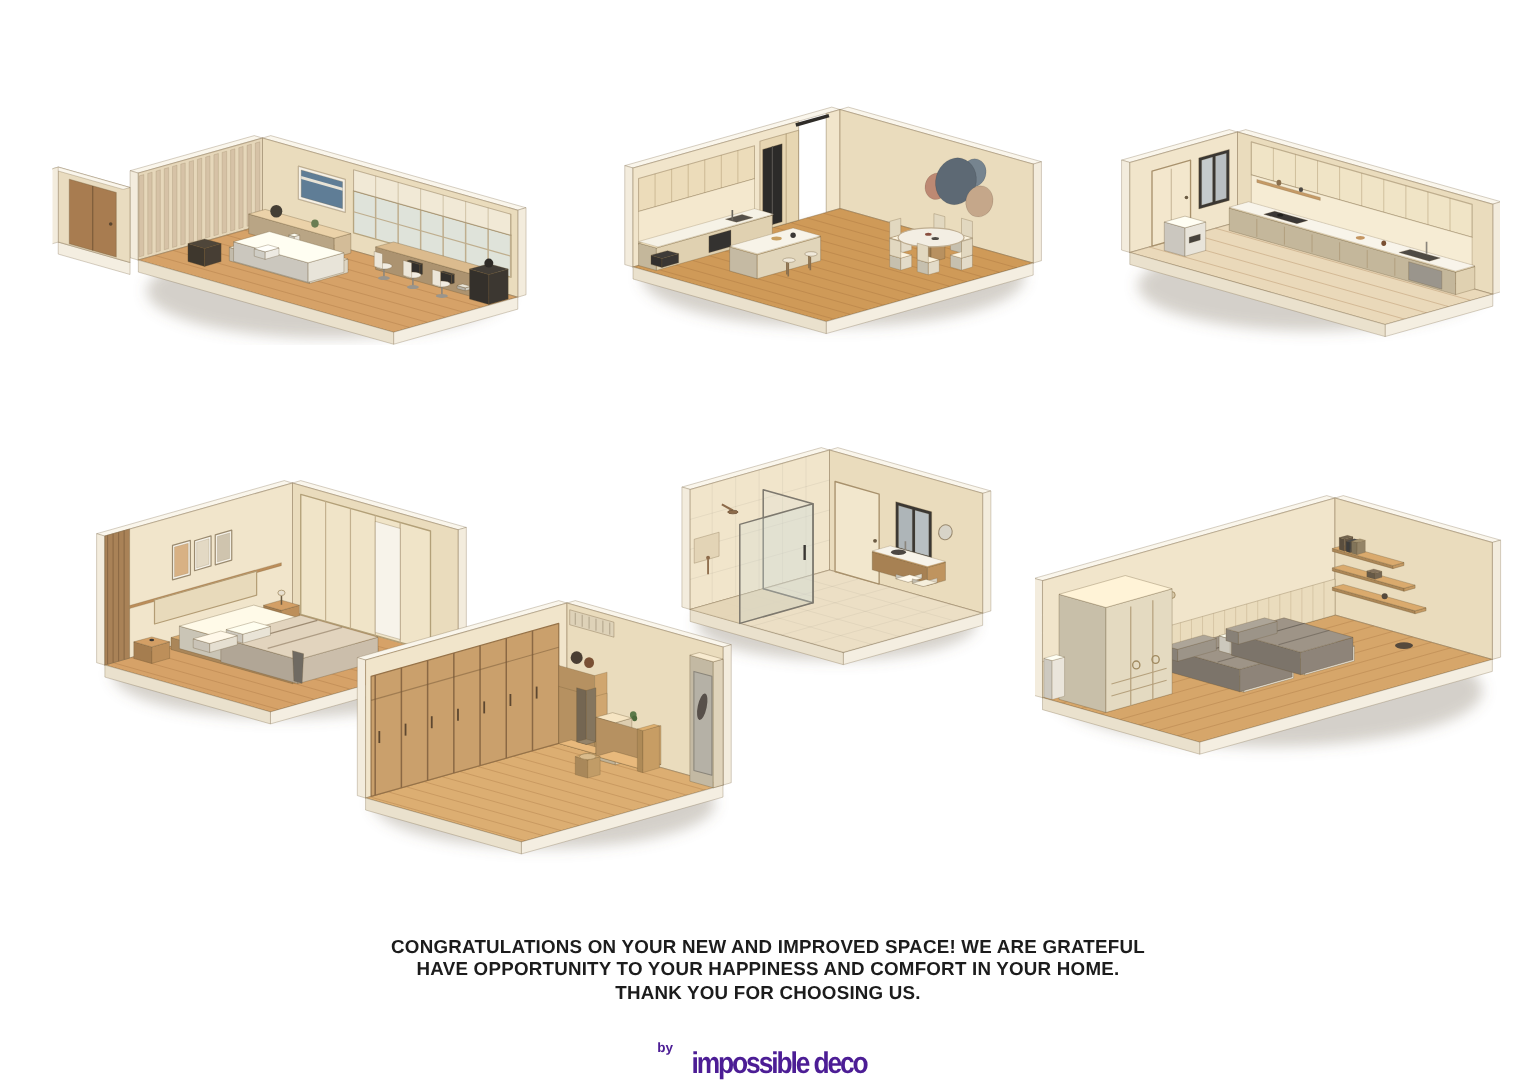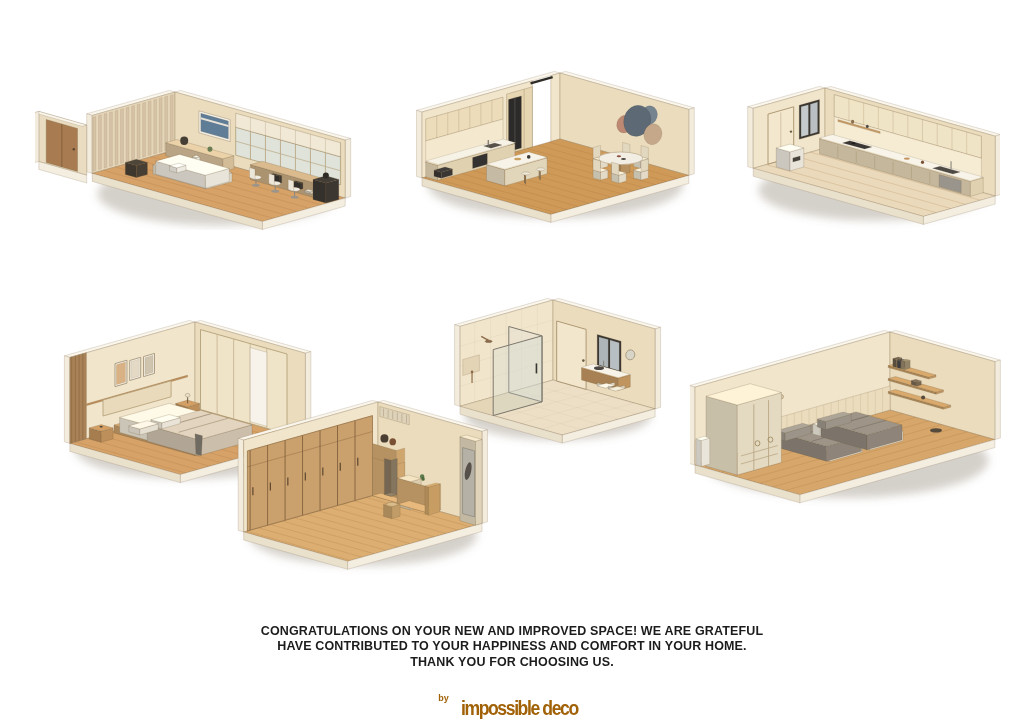--- a/index.html
+++ b/index.html
@@ -2,21 +2,21 @@
 <html><head>
 <meta charset="utf-8">
 <style>
   html,body{margin:0;padding:0;background:#ffffff;}
   .canvas{position:relative;width:1024px;height:727px;background:#ffffff;overflow:hidden;
           font-family:"Liberation Sans",sans-serif;}
   .render{position:absolute;}
   .render svg{position:absolute;left:0;top:0;display:block;}
   .msg{position:absolute;left:0;right:0;top:624px;text-align:center;
        font-weight:700;font-size:12.5px;line-height:15.4px;letter-spacing:.15px;color:#1c1c1c;}
-  .brand{position:absolute;left:0;right:0;top:693px;text-align:center;color:#a16207;}
+  .brand{position:absolute;left:0;right:0;top:693px;text-align:center;color:#4c1d95;}
   .brand .by{font-size:9px;font-weight:700;vertical-align:14px;letter-spacing:0;}
   .brand .name{display:inline-block;font-size:20px;font-weight:800;letter-spacing:-1.6px;
                transform:scaleX(.88);transform-origin:center;}
 </style>
 </head>
 <body>
 
 <div class="canvas">
   <svg width="0" height="0" style="position:absolute">
     <defs>
@@ -610,21 +610,21 @@
         <ellipse cx="67.51999999999998" cy="131.28" rx="2.4" ry="2.6" fill="none" stroke="#a08a60" stroke-width="0.9"></ellipse>
         <polygon points="5.9,126.9 11.4,128.4 11.4,154.4 5.9,152.9" fill="rgb(205,201,192)" stroke="rgba(100,80,48,0.4)" stroke-width="0.4" stroke-linejoin="round"></polygon>
         <polygon points="19.7,126.1 11.4,128.4 11.4,154.4 19.7,152.1" fill="rgb(234,229,219)" stroke="rgba(100,80,48,0.4)" stroke-width="0.4" stroke-linejoin="round"></polygon>
         <polygon points="14.2,124.5 19.7,126.1 11.4,128.4 5.9,126.9" fill="rgb(255,255,244)" stroke="rgba(100,80,48,0.4)" stroke-width="0.4" stroke-linejoin="round"></polygon>
         <ellipse cx="245.99999999999997" cy="118.4" rx="6" ry="2.2" fill="#55493c"></ellipse>
       </svg>
   </div>
 
   <div class="msg">
     <div>CONGRATULATIONS ON YOUR NEW AND IMPROVED SPACE! WE ARE GRATEFUL</div>
-    <div>HAVE CONTRIBUTED TO YOUR HAPPINESS AND COMFORT IN YOUR HOME.</div>
+    <div>HAVE OPPORTUNITY TO YOUR HAPPINESS AND COMFORT IN YOUR HOME.</div>
     <div>THANK YOU FOR CHOOSING US.</div>
   </div>
 
   <div class="brand">
     <span class="by">by</span>
     <span class="name">impossible deco</span>
   </div>
 </div>
 
 </body></html>

